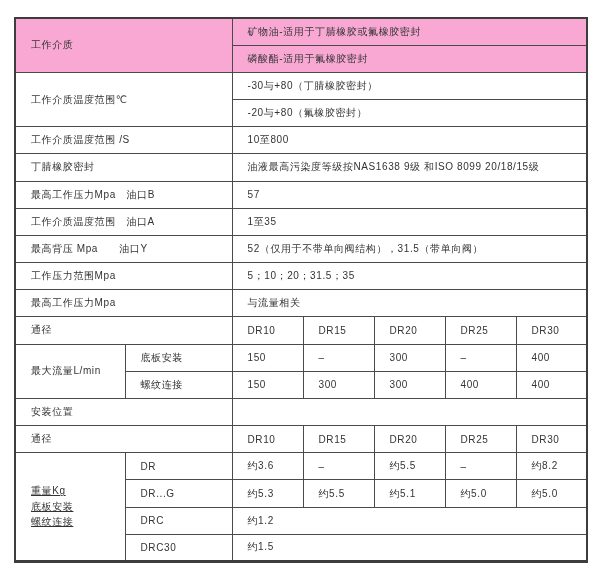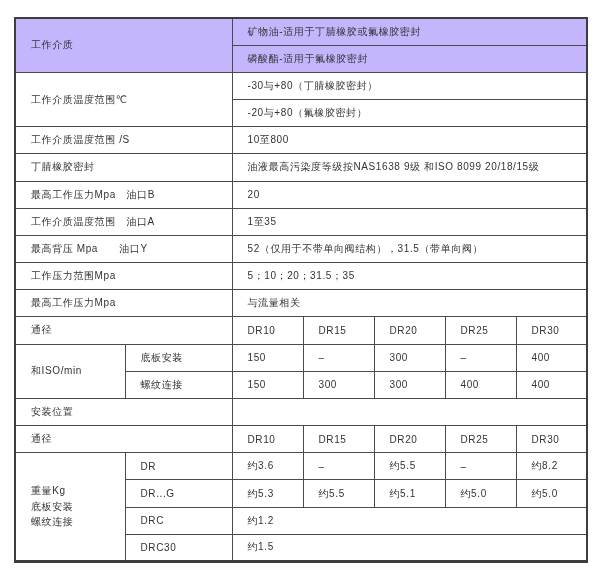--- a/index.html
+++ b/index.html
@@ -28,25 +28,26 @@
     border: 1px solid #4a4a4a;
     font-size: 10px;
     color: #333333;
     letter-spacing: 0.6px;
     vertical-align: middle;
     padding: 0 4px 0 15px;
     text-align: left;
     overflow: hidden;
   }
   table.spec tr { height: 27px; }
-  td.gray { background: #c4b5fd; }
+  td.gray { background: #f9a8d4; }
   td.center { text-align: center; padding: 0 2px; }
   td.multiline {
     white-space: pre-line;
     line-height: 1.55;
+    text-decoration: underline;
   }
 </style>
 </head>
 <body>
 
 <div class="sheet">
   <table class="spec">
     <colgroup>
       <col style="width:110px">
         <col style="width:107px">
@@ -79,21 +80,21 @@
       <td colspan="5">10至800</td>
     </tr>
 
     <tr>
       <td colspan="2">丁腈橡胶密封</td>
       <td colspan="5">油液最高污染度等级按NAS1638 9级 和ISO 8099 20/18/15级</td>
     </tr>
 
     <tr>
       <td colspan="2">最高工作压力Mpa　油口B</td>
-      <td colspan="5">20</td>
+      <td colspan="5">57</td>
     </tr>
 
     <tr>
       <td colspan="2">工作介质温度范围　油口A</td>
       <td colspan="5">1至35</td>
     </tr>
 
     <tr>
       <td colspan="2">最高背压 Mpa　　油口Y</td>
       <td colspan="5">52（仅用于不带单向阀结构），31.5（带单向阀）</td>
@@ -112,21 +113,21 @@
     <tr>
       <td colspan="2">通径</td>
       <td class="center">DR10</td>
       <td class="center">DR15</td>
       <td class="center">DR20</td>
       <td class="center">DR25</td>
       <td class="center">DR30</td>
     </tr>
 
     <tr>
-      <td rowspan="2">和ISO/min</td>
+      <td rowspan="2">最大流量L/min</td>
       <td class="center">底板安装</td>
       <td class="center">150</td>
       <td class="center">–</td>
       <td class="center">300</td>
       <td class="center">–</td>
       <td class="center">400</td>
     </tr>
 
     <tr>
       <td class="center">螺纹连接</td>

